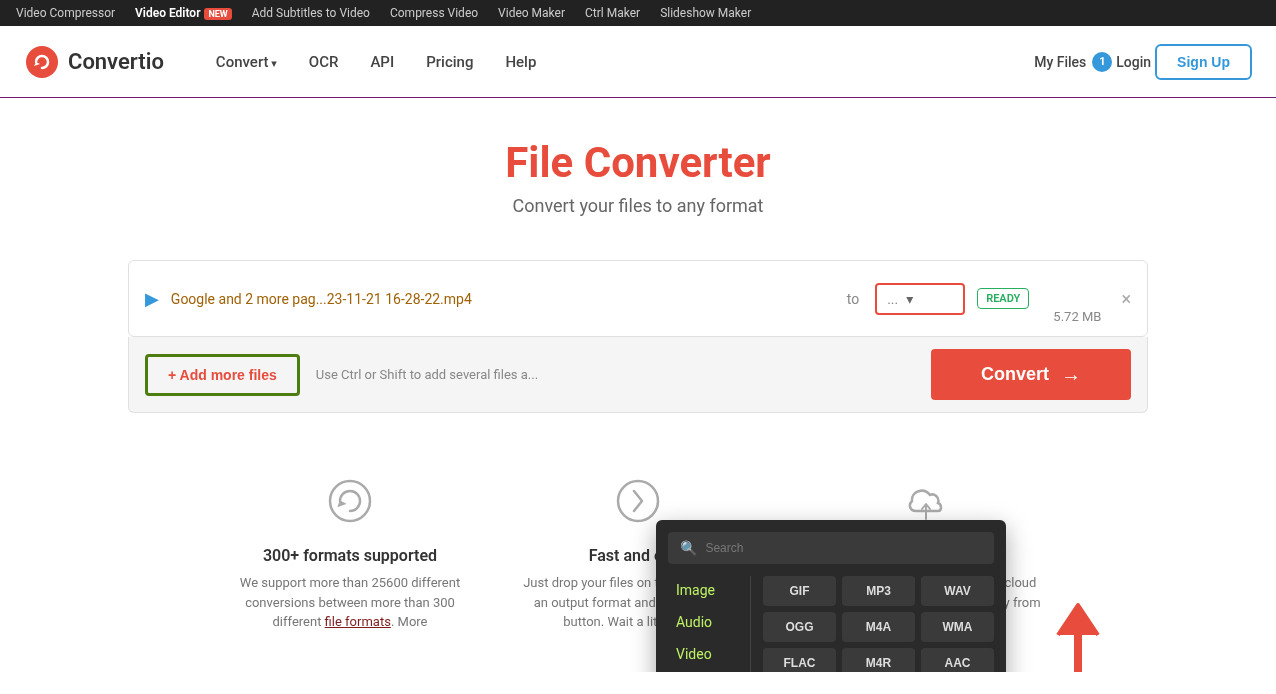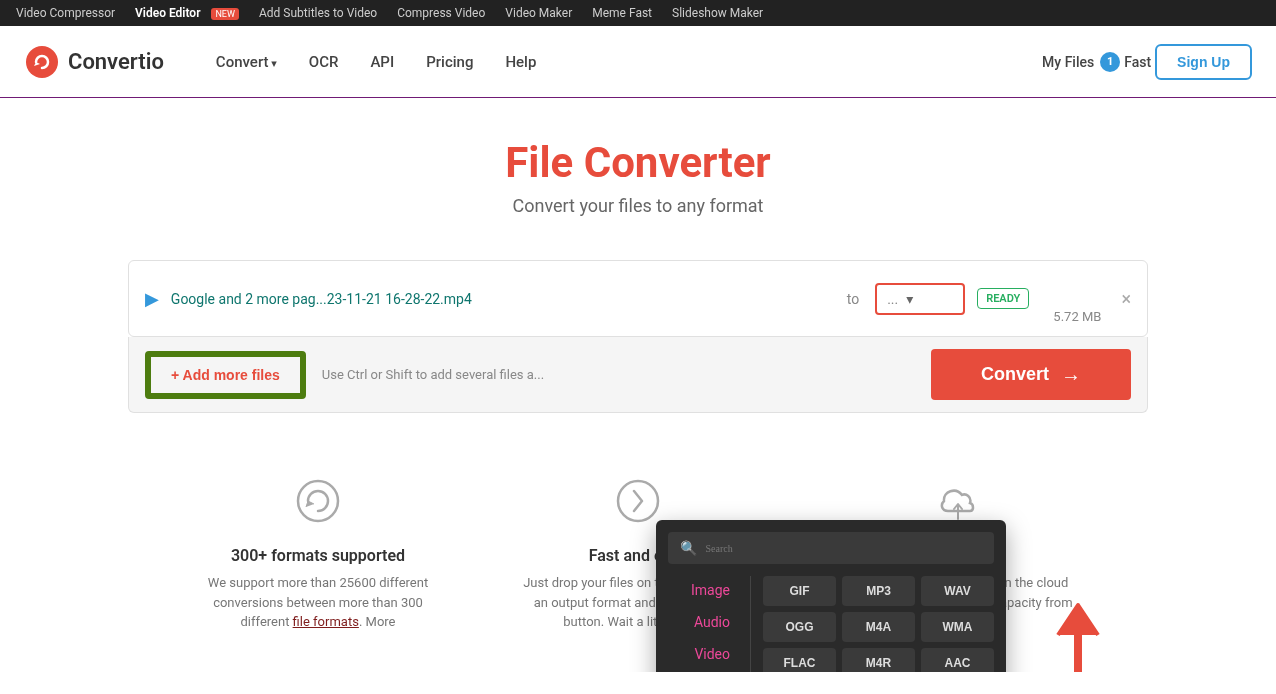--- a/index.html
+++ b/index.html
@@ -15,22 +15,22 @@
       gap: 20px;
       align-items: center;
     }
     .top-bar a { color: #ccc; text-decoration: none; }
     .badge-new {
       background: #e74c3c;
       color: #fff;
       font-size: 9px;
       padding: 1px 4px;
       border-radius: 3px;
-      margin-left: 8px;
-      font-weight: normal;
+      margin-left: 1px;
+      font-weight: bold;
     }
 
     
     .main-nav {
       display: flex;
       align-items: center;
       padding: 0 24px;
       height: 72px;
       border-bottom: 1px solid #701a75;
       position: relative;
@@ -146,21 +146,21 @@
       gap: 12px;
       margin-bottom: 0;
     }
     .play-icon {
       color: #3498db;
       font-size: 18px;
     }
     .file-name {
       flex: 1;
       font-size: 14px;
-      color: #0f766e;
+      color: #a16207;
     }
     .to-text {
       color: #888;
       font-size: 14px;
       margin: 0 4px;
     }
     .format-selector {
       border: 2px solid #e74c3c;
       border-radius: 4px;
       padding: 6px 10px;
@@ -201,21 +201,21 @@
       display: flex;
       align-items: center;
       background: #f5f5f5;
       border: 1px solid #e0e0e0;
       border-top: none;
       border-radius: 0 0 6px 6px;
       padding: 12px 16px;
       gap: 16px;
     }
     .add-files-btn {
-      border: 6px solid #4d7c0f;
+      border: 3px solid #4d7c0f;
       color: #e74c3c;
       background: none;
       padding: 10px 20px;
       border-radius: 4px;
       font-size: 14px;
       font-weight: 600;
       cursor: pointer;
       display: flex;
       align-items: center;
       gap: 6px;
@@ -261,43 +261,41 @@
       border-radius: 4px;
       padding: 8px 12px;
       gap: 8px;
       margin-bottom: 12px;
     }
     .search-row input {
       background: none;
       border: none;
       outline: none;
       color: #5eead4;
-      font-size: 10px;
+      font-size: 12px;
       flex: 1;
-      font-family: Liberation Serif, serif;
     }
     .search-row input::placeholder { color: #777; }
     .search-icon-txt { color: #777; font-size: 14px; }
     .dropdown-body {
       display: flex;
       gap: 8px;
     }
     .category-list {
       display: flex;
       flex-direction: column;
       gap: 4px;
       min-width: 70px;
     }
     .category-item {
-      color: #ec4899;
+      color: #bef264;
       font-size: 14px;
       padding: 6px 8px;
       border-radius: 4px;
       cursor: pointer;
-      text-align: right;
     }
     .divider-v {
       width: 1px;
       background: #444;
       margin: 0 4px;
     }
     .format-grid {
       display: grid;
       grid-template-columns: repeat(3, 1fr);
       gap: 6px;
@@ -312,21 +310,21 @@
       font-size: 12px;
       font-weight: 600;
       cursor: pointer;
       text-align: center;
     }
 
     
     .features {
       display: flex;
       justify-content: center;
-      gap: 80px;
+      gap: 48px;
       padding: 40px 20px;
       max-width: 1060px;
       margin: 0 auto;
       align-items: flex-end;
     }
     .feature {
       text-align: center;
       max-width: 240px;
     }
     .feature-icon {
@@ -353,21 +351,21 @@
   </style>
 </head>
 <body>
 
 <div class="top-bar">
   <a href="#">Video Compressor</a>
   <a href="#" style="font-weight:600;color:#fff;">Video Editor <span class="badge-new">NEW</span></a>
   <a href="#">Add Subtitles to Video</a>
   <a href="#">Compress Video</a>
   <a href="#">Video Maker</a>
-  <a href="#">Meme Fast</a>
+  <a href="#">Ctrl Maker</a>
   <a href="#">Slideshow Maker</a>
 </div>
 
 <nav class="main-nav">
   <a href="#" class="logo">
     <svg class="logo-icon" viewBox="0 0 36 36">
       <circle cx="18" cy="18" r="16" fill="#e74c3c"></circle>
       <path d="M12 18 A6 6 0 1 1 18 24" fill="none" stroke="white" stroke-width="2.5" stroke-linecap="round"></path>
       <polyline points="10,22 12,18 16,20" fill="white"></polyline>
     </svg>
@@ -378,21 +376,21 @@
     <a class="nav-link">OCR</a>
     <a class="nav-link">API</a>
     <a class="nav-link">Pricing</a>
     <a class="nav-link">Help</a>
   </div>
   <div class="nav-right">
     <div class="my-files-btn">
       <span>My Files</span>
       <span class="files-badge">1</span>
     </div>
-    <a class="login-btn">Fast</a>
+    <a class="login-btn">Login</a>
     <button class="signup-btn">Sign Up</button>
   </div>
 </nav>
 
 <div class="hero">
   <h1 class="hero-title">File Converter</h1>
   <p class="hero-subtitle">Convert your files to any format</p>
 </div>
 
 <div class="converter-area converter-wrapper">

